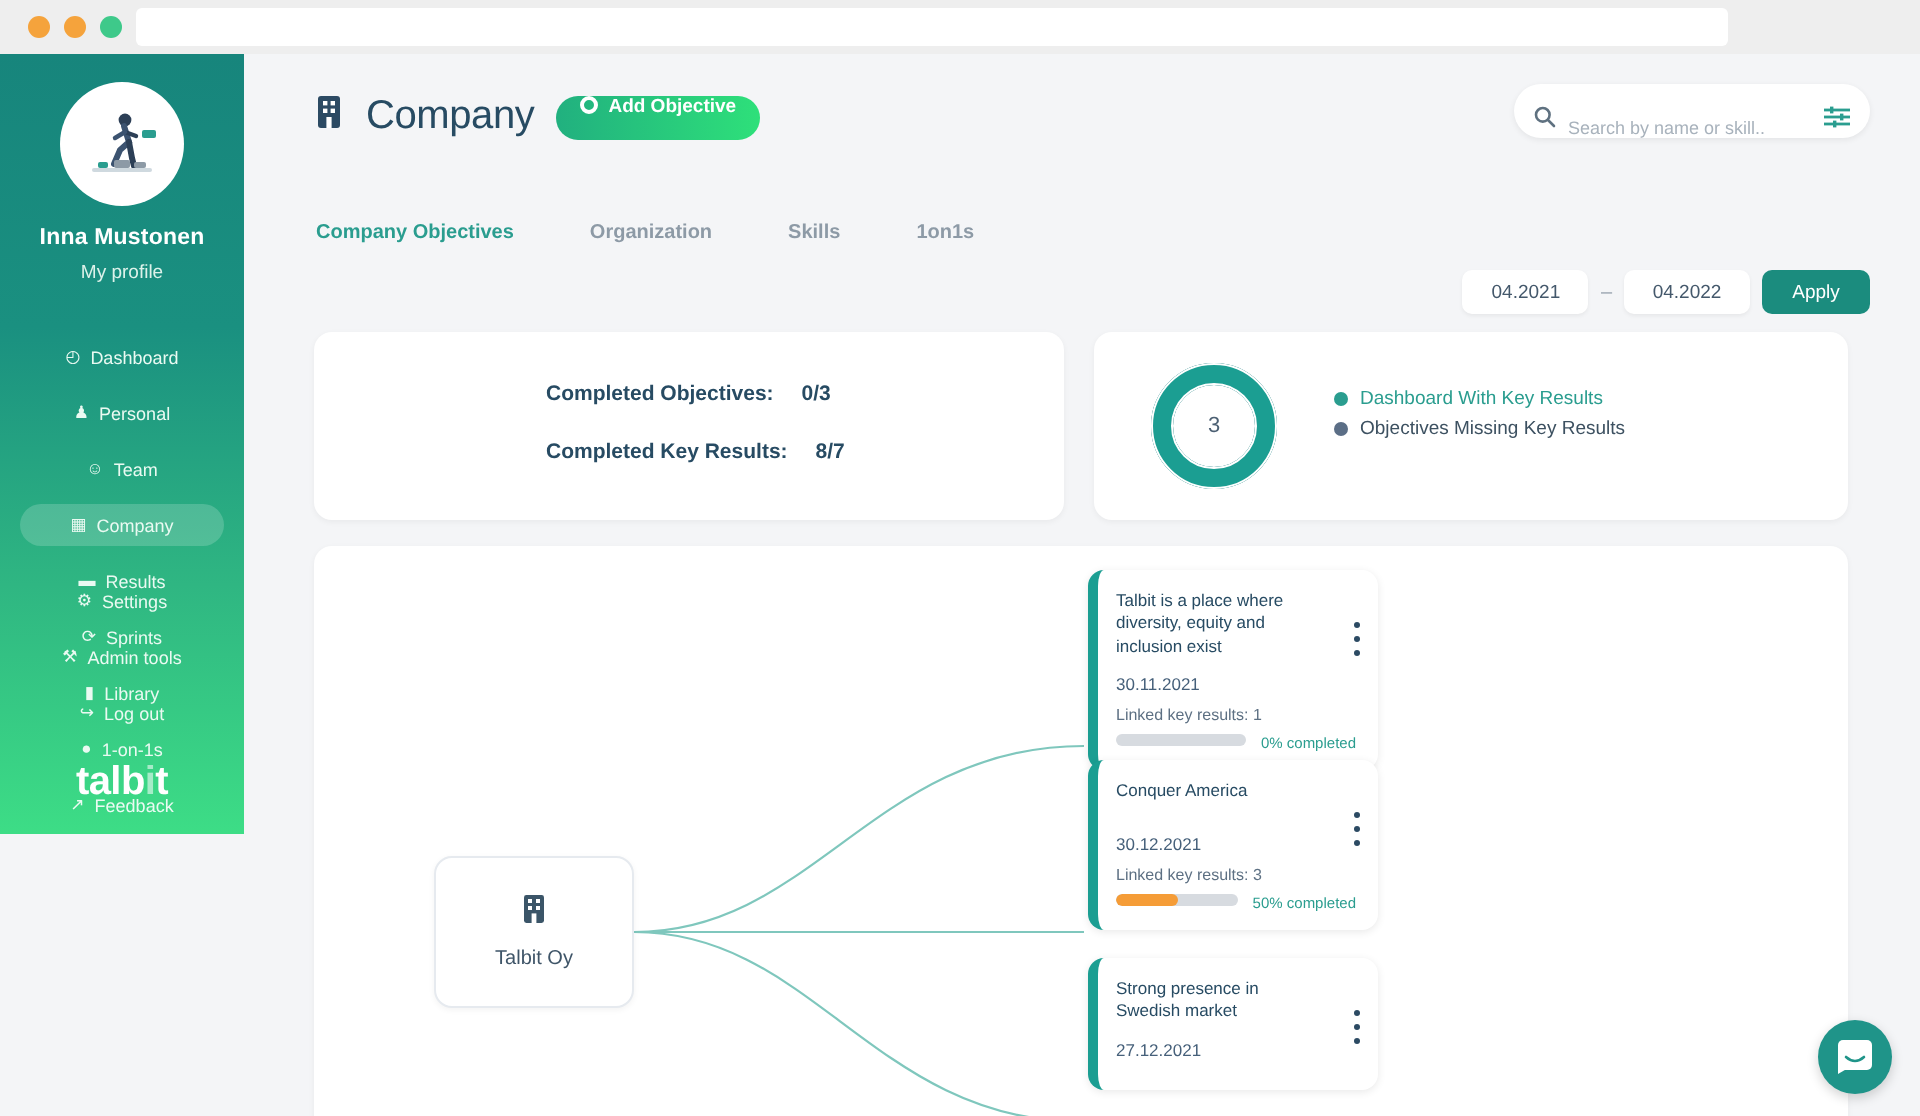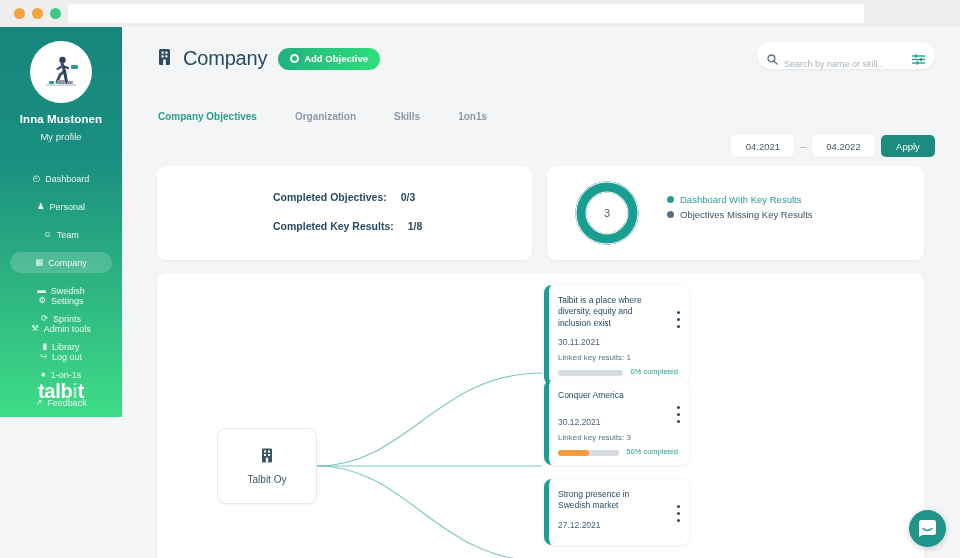--- a/index.html
+++ b/index.html
@@ -85,21 +85,21 @@
     position: absolute; top: 0; left: 122px;
     width: 838px; height: 531px;
   }
 
   .page-head { position: absolute; top: 20px; left: 35px; display: flex; align-items: center; gap: 11px; }
   .page-title {
     font-size: 20px; color: #274b63; font-weight: normal; letter-spacing: -.2px;
   }
   .building-icon { color: #2c4a63; display: inline-block; }
   .add-btn {
-    display: inline-flex; align-items: center; gap: 5px;
+    display: inline-flex; align-items: flex-start; gap: 5px;
     height: 22px; padding: 0 12px; border-radius: 11px;
     background: linear-gradient(90deg, #21b07f 0%, #2ee07a 100%);
     color: #ffffff; font-size: 9.5px; font-weight: bold;
     border: none; cursor: pointer; white-space: nowrap;
   }
   .add-btn .plus-ring {
     width: 9px; height: 9px; border-radius: 50%;
     border: 2px solid #ffffff; display: inline-block;
   }
 
@@ -198,21 +198,21 @@
     border-left: 5px solid #1b9e92;
     padding: 10px 11px 9px 9px;
     z-index: 3; cursor: pointer;
   }
   .obj-title {
     font-size: 8.5px; font-weight: normal; color: #274b63;
     line-height: 1.35; margin-bottom: 8px; padding-right: 22px;
   }
   .obj-date { font-size: 8.5px; color: #46607a; margin-bottom: 6px; }
   .obj-linked { font-size: 8px; color: #5d7083; margin-bottom: 5px; }
-  .progress-row { display: flex; align-items: flex-end; gap: 7px; }
+  .progress-row { display: flex; align-items: flex-start; gap: 7px; }
   .progress-track {
     width: 70px; height: 6px; border-radius: 3px;
     background: #d7dbe0; overflow: hidden;
   }
   .progress-fill { height: 6px; border-radius: 3px; }
   .progress-text { font-size: 7.5px; color: #2a9d8f; white-space: nowrap; }
   .kebab {
     position: absolute; right: 9px; top: 26px;
     display: flex; flex-direction: column; gap: 4px; cursor: pointer;
   }
@@ -287,21 +287,21 @@
       </div>
       <div class="nav-item active">
         <span class="nav-inner">
             <span class="nav-icon">▦</span>
             <span>Company</span>
           </span>
       </div>
       <div class="nav-item">
         <span class="nav-inner">
             <span class="nav-icon">▬</span>
-            <span>Swedish</span>
+            <span>Results</span>
           </span>
       </div>
       <div class="nav-item">
         <span class="nav-inner">
             <span class="nav-icon">⟳</span>
             <span>Sprints</span>
           </span>
       </div>
       <div class="nav-item">
         <span class="nav-inner">
@@ -401,21 +401,21 @@
     </div>
 
     <div class="stat-card stat-left">
       <div class="stat-lines">
         <div class="stat-line">
           <span class="stat-label">Completed Objectives:</span>
           <span class="stat-value">0/3</span>
         </div>
         <div class="stat-line">
           <span class="stat-label">Completed Key Results:</span>
-          <span class="stat-value">1/8</span>
+          <span class="stat-value">8/7</span>
         </div>
       </div>
     </div>
 
     <div class="stat-card stat-right">
       <div class="donut-wrap">
         <svg width="68" height="68" viewBox="0 0 68 68">
           <circle cx="34" cy="34" r="26" fill="none" stroke="#5b6e86" stroke-width="11"></circle>
           <circle cx="34" cy="34" r="26" fill="none" stroke="#1b9e92" stroke-width="11" stroke-dasharray="163.4 0" transform="rotate(-90 34 34)"></circle>
           <circle cx="34" cy="34" r="31" fill="none" stroke="#ffffff" stroke-width="1"></circle>

